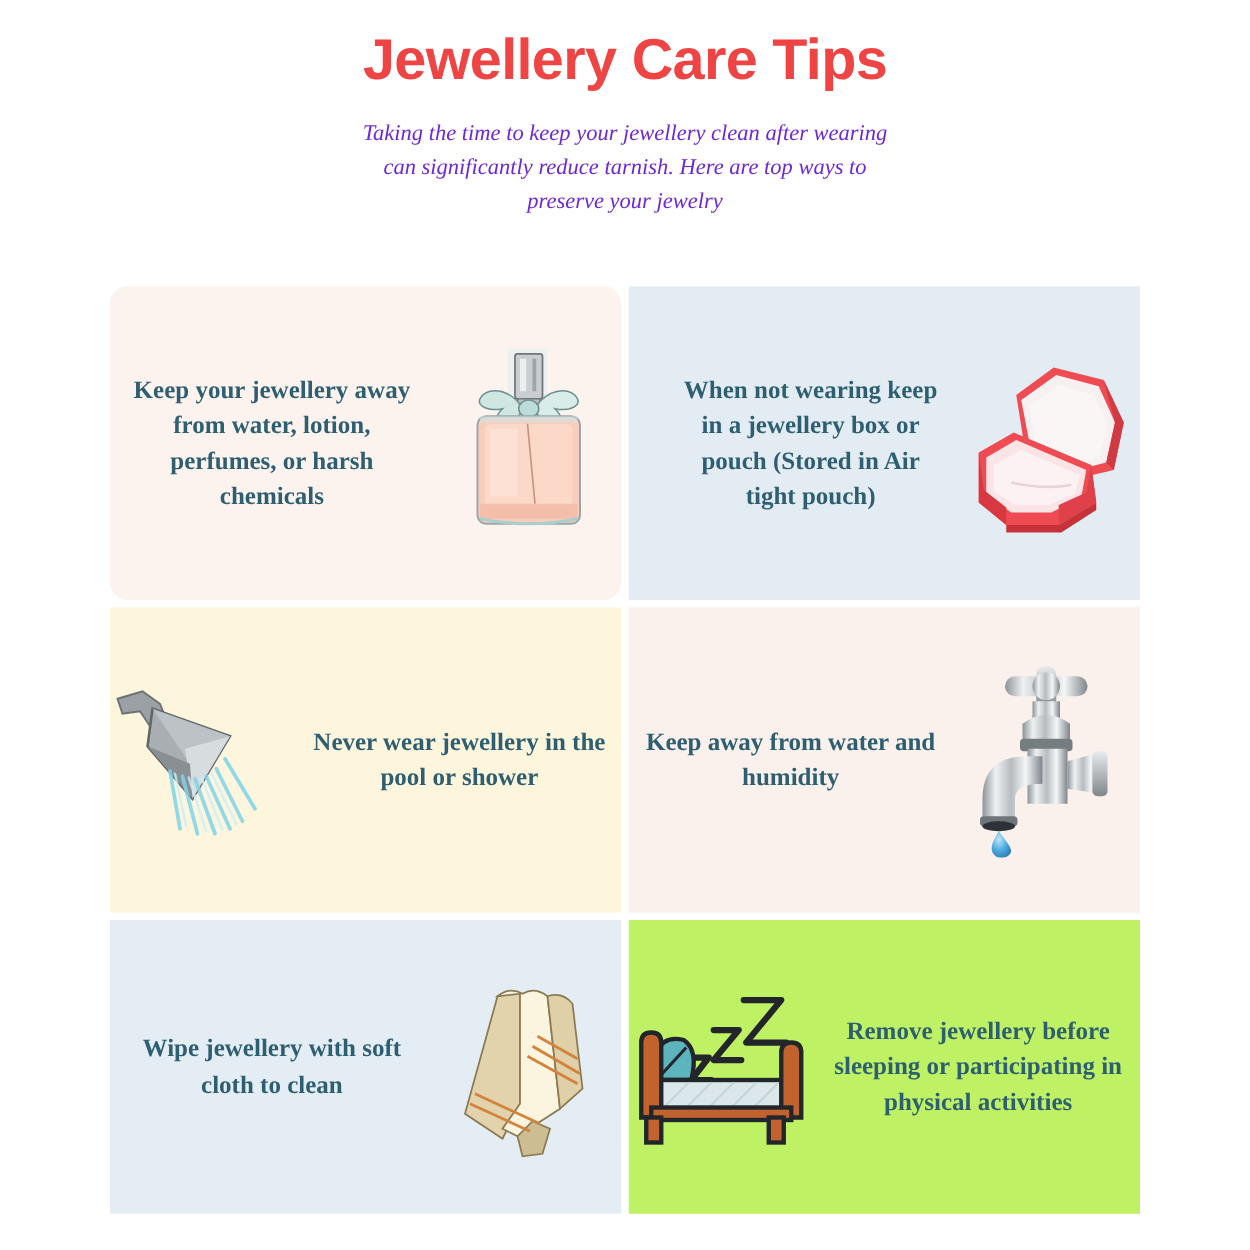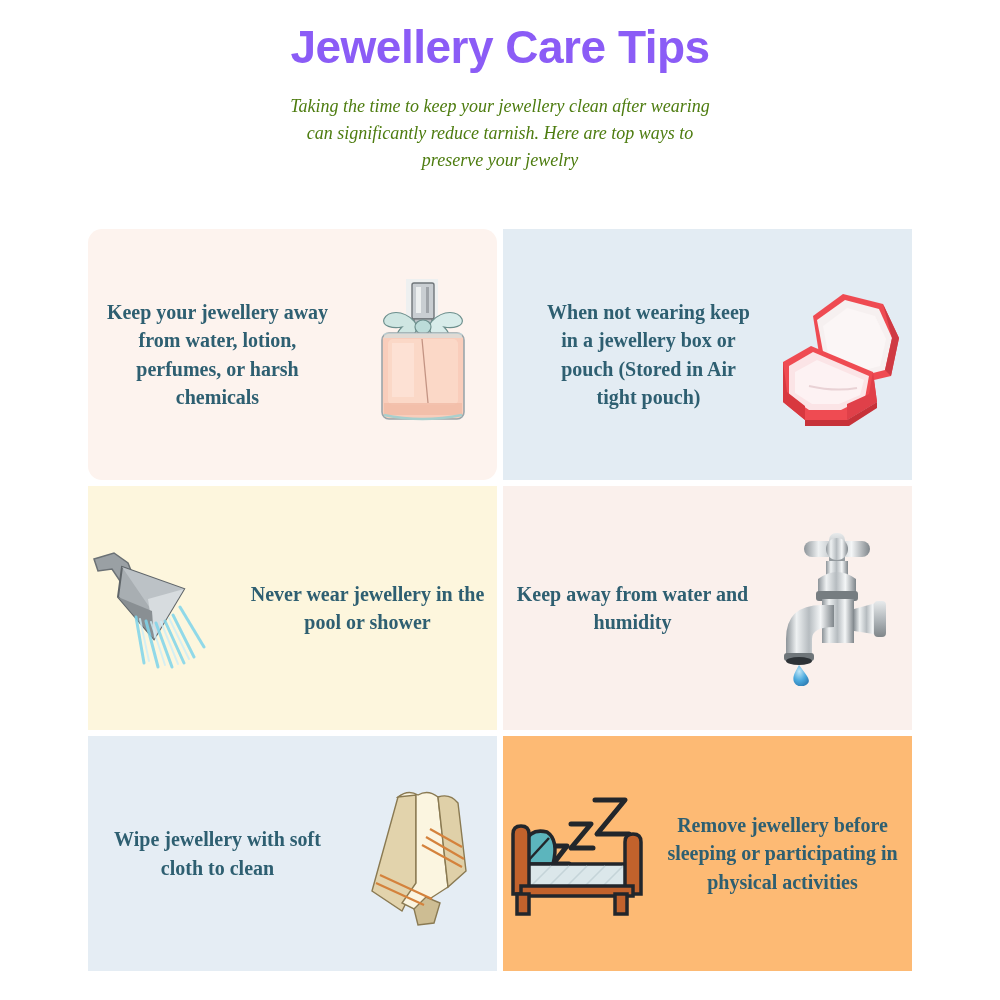--- a/index.html
+++ b/index.html
@@ -20,32 +20,32 @@
   }
 
   
   .header { padding-top: 20px; text-align: center; }
 
   .title {
     font-family: "Liberation Sans", sans-serif;
     font-weight: bold;
     font-size: 46px;
     letter-spacing: -0.5px;
-    color: #8b5cf6;
+    color: #ef4444;
     line-height: 1.2;
   }
 
   .subtitle {
     margin: 18px auto 0;
     width: 450px;
     font-family: "Liberation Serif", serif;
     font-style: italic;
     font-size: 18px;
     line-height: 1.5;
-    color: #4d7c0f;
+    color: #6d28d9;
     text-align: center;
   }
 
   
   .grid {
     position: absolute;
     top: 229px;
     left: 88px;
     width: 824px;
     display: grid;
@@ -241,21 +241,21 @@
             <path d="M14 104 L62 126"></path>
             <path d="M18 96 L70 120"></path>
             <path d="M60 66 L100 88"></path>
             <path d="M64 58 L102 80"></path>
             <path d="M68 50 L100 68"></path>
           </g>
         </svg>
       </div>
     </div>
 
-    <div class="card img-left" style="background:#fdba74;">
+    <div class="card img-left" style="background:#bef264;">
       <div class="card-text">Remove jewellery before sleeping or participating in physical activities</div>
       <div class="card-art">
         <svg class="art-svg" width="150" height="128" viewBox="0 0 150 128">
 
           <g fill="none" stroke="#22262b" stroke-width="5" stroke-linecap="round" stroke-linejoin="round">
             <path d="M92 10 L122 10 L94 44 L126 44"></path>
             <path d="M68 34 L88 34 L68 58 L90 58"></path>
             <path d="M50 56 L64 56 L50 74 L66 74"></path>
           </g>
 

